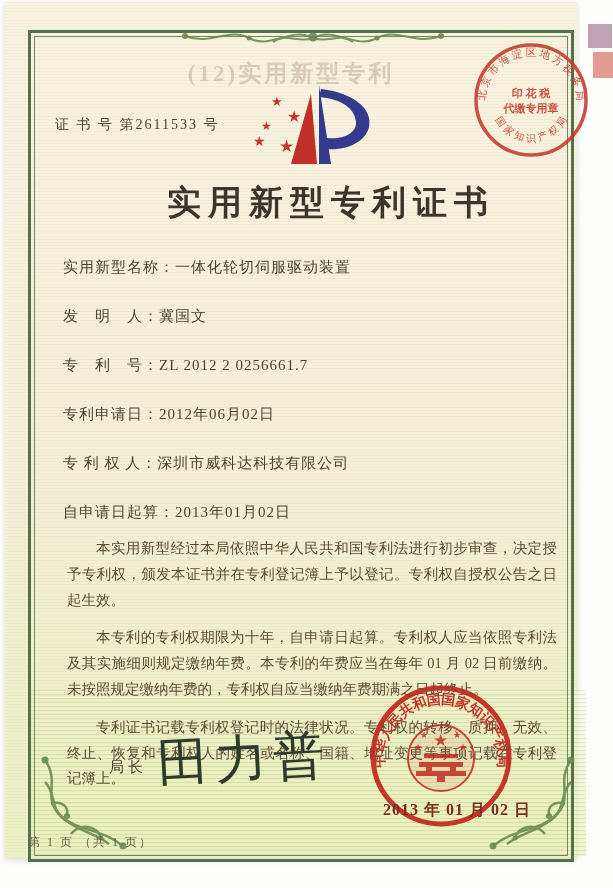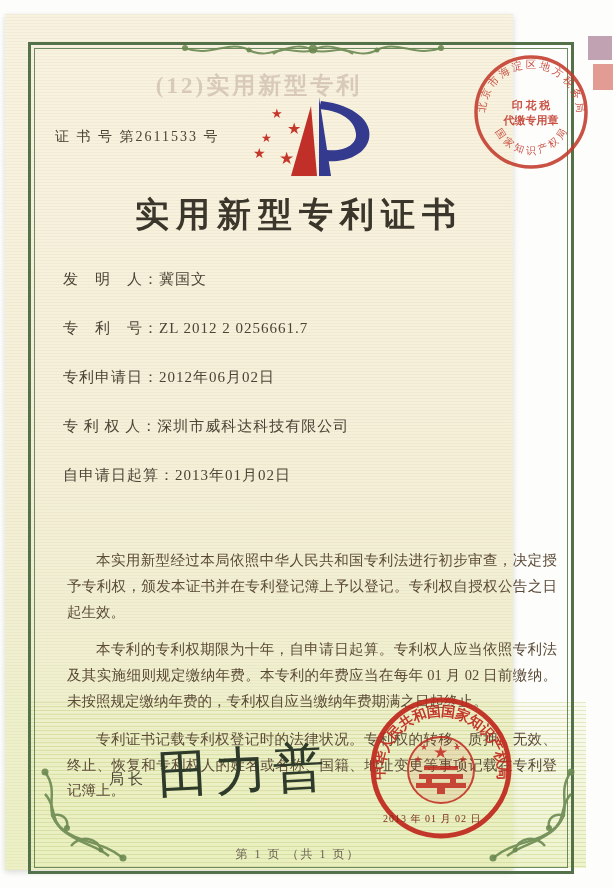--- a/index.html
+++ b/index.html
@@ -1,18 +1,18 @@
 <!DOCTYPE html>
 <html><head>
 <meta charset="utf-8">
 <style>
   html,body{margin:0;padding:0;background:#ffffff;}
   #stage{position:relative;width:613px;height:888px;background:#fdfdfb;overflow:hidden;
          font-family:"Liberation Serif", serif;}
-  #paper{position:absolute;left:5px;top:14px;width:508px;height:856px;
+  #paper{position:absolute;left:5px;top:2px;width:572px;height:856px;
          background:linear-gradient(180deg,#f8f2e0 0%,#f6f0da 45%,#f1efd2 70%,#edf0c8 88%,#ecf0c4 100%);
          box-shadow:0 2px 6px rgba(0,0,0,0.15);}
   .paper-lines{position:absolute;inset:0;pointer-events:none;
          background:repeating-linear-gradient(180deg,rgba(185,170,135,0.10) 0 1px,transparent 1px 3px);}
   .guilloche{position:absolute;left:24px;top:688px;width:557px;height:166px;pointer-events:none;
          background:
            repeating-linear-gradient(180deg,rgba(168,185,88,0.28) 0 1px,transparent 1px 4px),
            linear-gradient(180deg,rgba(240,243,200,0.2),rgba(233,240,190,0.75));}
   #frame{position:absolute;left:23px;top:28px;width:540px;height:826px;
          border:3px solid #54724a;}
@@ -32,23 +32,23 @@
   .field-label{display:inline-block;letter-spacing:1px;}
   .field-value{letter-spacing:1px;}
   .body-text{position:absolute;left:50px;top:522px;width:514px;font-size:14.5px;
          line-height:25.8px;color:#5b4a36;text-align:justify;}
   .body-text p{margin:12px;text-indent:2em;}
   .sig-label{position:absolute;left:104px;top:756px;font-size:15px;color:#4a4334;letter-spacing:4px;}
   .signature{position:absolute;left:152px;top:722px;width:190px;font-size:52px;color:#2e3a2a;
          font-family:"DejaVu Sans",sans-serif;transform:rotate(-3deg);letter-spacing:6px;
          white-space:nowrap;}
   .sipo-seal{position:absolute;left:361px;top:676px;opacity:0.92;}
-  .issue-date{position:absolute;left:378px;top:798px;font-size:10px;color:#7c2c1c;
-         letter-spacing:1px;font-weight:normal;}
-  .page-footer{position:absolute;left:23px;top:832px;width:540px;text-align:center;
+  .issue-date{position:absolute;left:378px;top:798px;font-size:16px;color:#7c2c1c;
+         letter-spacing:1px;font-weight:bold;}
+  .page-footer{position:absolute;left:23px;top:832px;width:540px;
          font-size:12px;color:#6a6152;letter-spacing:2px;}
   .ornament{position:absolute;pointer-events:none;}
   svg text{user-select:none;}
 </style>
 </head>
 <body>
 
 <div id="stage">
   <div id="paper">
     <div class="paper-lines"></div>
@@ -138,20 +138,23 @@
       <text fill="#c23b2c" font-size="10">
         <textPath href="#taxBottom" startOffset="50%" text-anchor="middle" textLength="88">国家知识产权局</textPath>
       </text>
       <text x="60" y="57" text-anchor="middle" fill="#c23b2c" font-size="11" font-weight="bold">印 花 税</text>
       <text x="60" y="72" text-anchor="middle" fill="#c23b2c" font-size="11" font-weight="bold">代缴专用章</text>
     </svg>
 
     <div class="title">实用新型专利证书</div>
 
     <div class="fields">
+      <div class="field-row">
+        <span class="field-label">实用新型名称：</span><span class="field-value">一体化轮切伺服驱动装置</span>
+      </div>
       <div class="field-row">
         <span class="field-label">发　明　人：</span><span class="field-value">冀国文</span>
       </div>
       <div class="field-row">
         <span class="field-label">专　利　号：</span><span class="field-value">ZL 2012 2 0256661.7</span>
       </div>
       <div class="field-row">
         <span class="field-label">专利申请日：</span><span class="field-value">2012年06月02日</span>
       </div>
       <div class="field-row">

